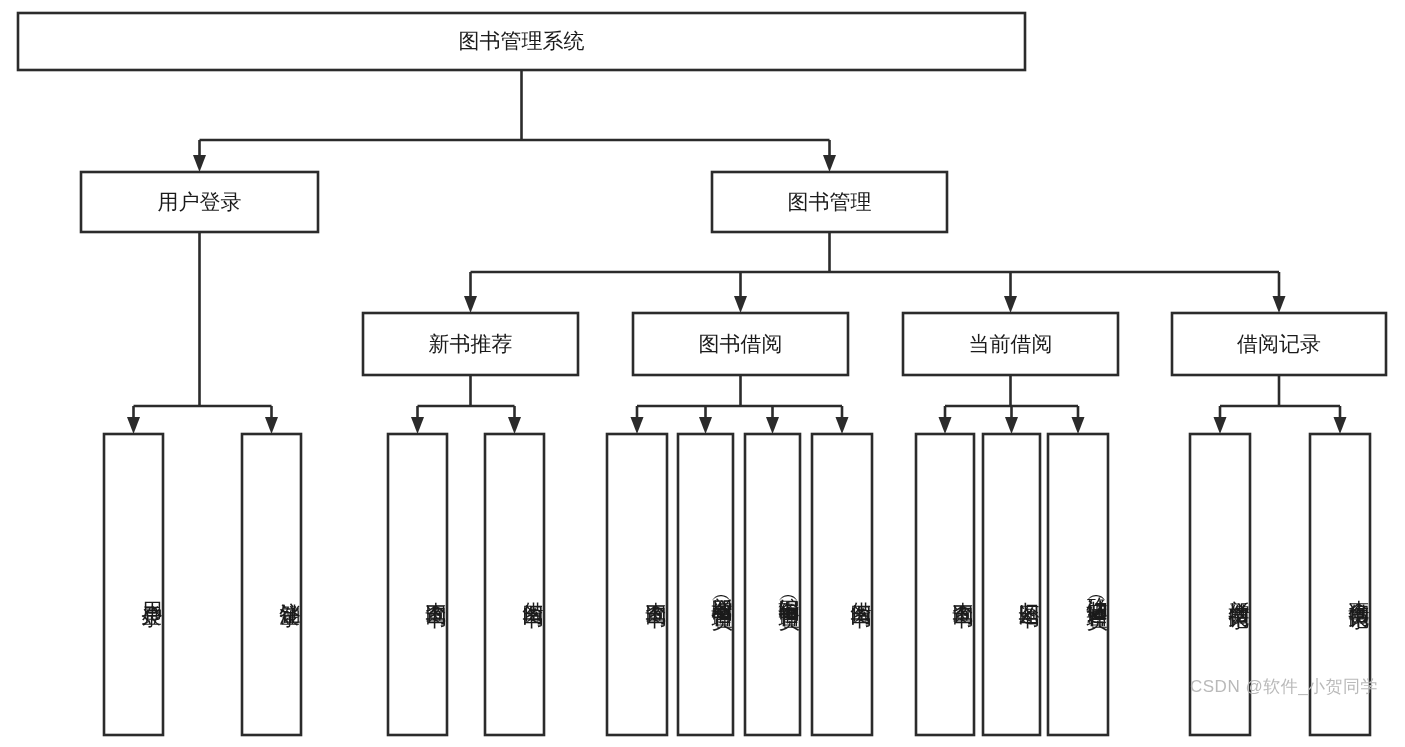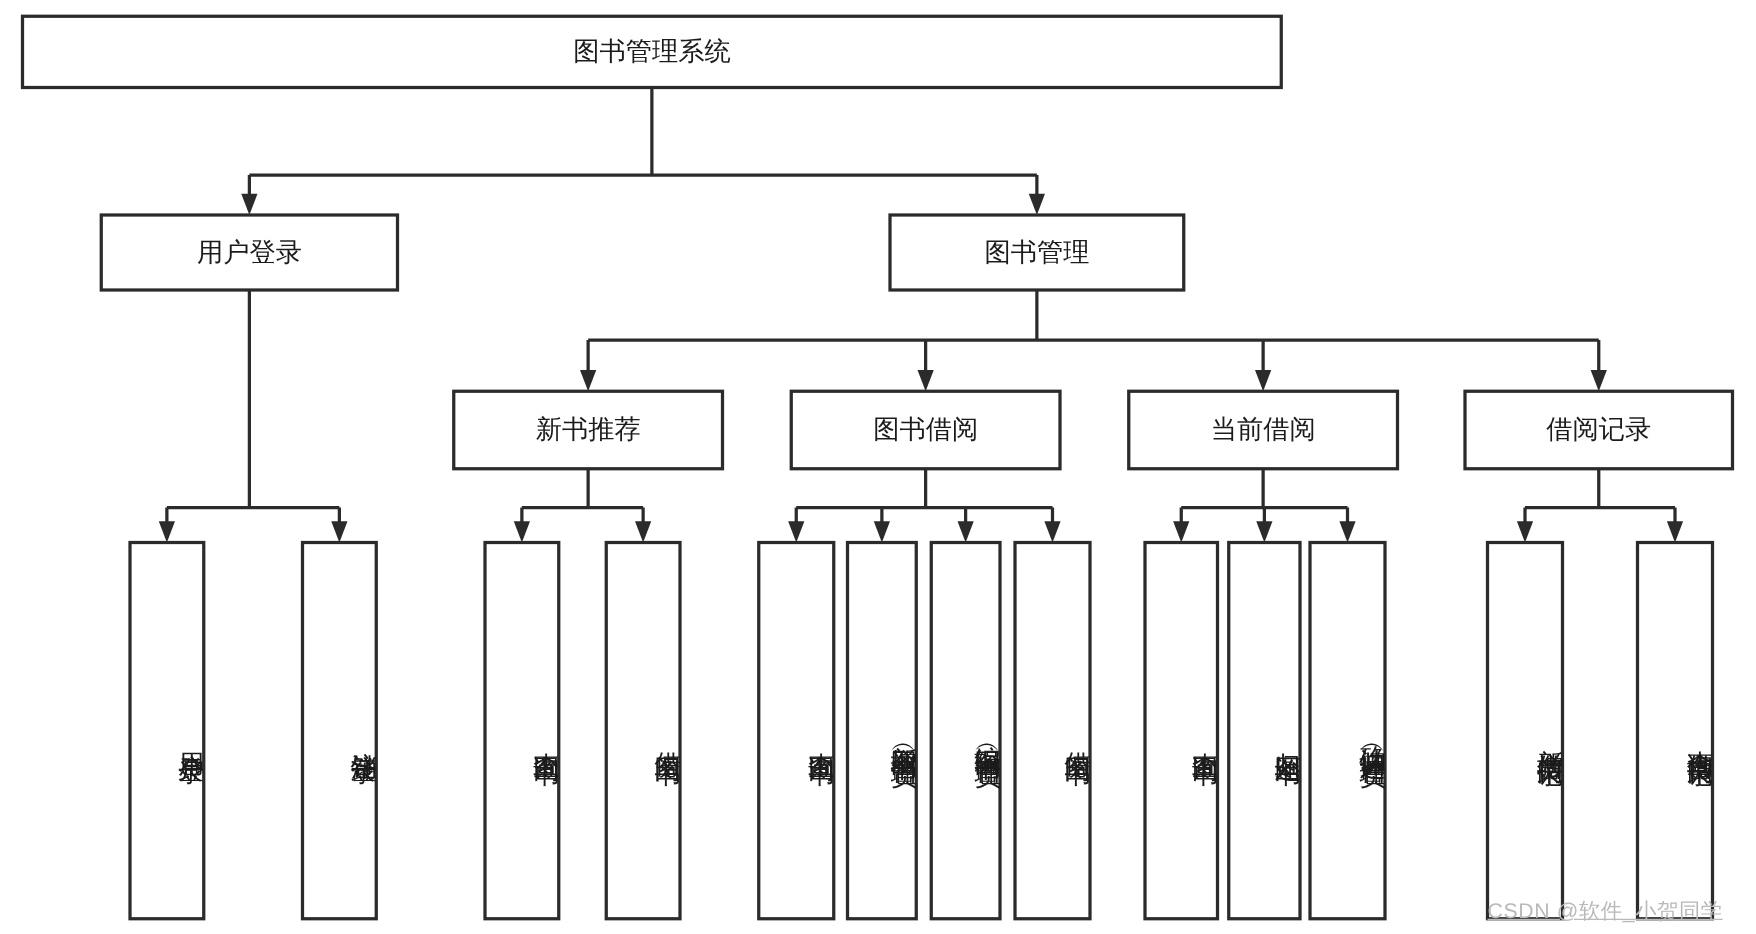--- a/index.html
+++ b/index.html
@@ -166,14 +166,14 @@
       <div class="leaf-label" style="left: 607px; top: 448px; width: 60px; height: 281px;">查询图书</div>
       <div class="leaf-label" style="left: 678px; top: 448px; width: 55px; height: 281px;">新增图书（管理员）</div>
       <div class="leaf-label" style="left: 745px; top: 448px; width: 55px; height: 281px;">编辑图书（管理员）</div>
       <div class="leaf-label" style="left: 812px; top: 448px; width: 60px; height: 281px;">借阅图书</div>
       <div class="leaf-label" style="left: 916px; top: 448px; width: 58px; height: 281px;">查询图书</div>
       <div class="leaf-label" style="left: 983px; top: 448px; width: 57px; height: 281px;">归还图书</div>
       <div class="leaf-label" style="left: 1048px; top: 448px; width: 60px; height: 281px;">确认归还（管理员）</div>
       <div class="leaf-label" style="left: 1190px; top: 448px; width: 60px; height: 281px;">新增借阅记录</div>
       <div class="leaf-label" style="left: 1310px; top: 448px; width: 60px; height: 281px;">查询借阅记录</div>
     </div>
-  <div class="watermark" style="left: 1190px; top: 717px; text-decoration: underline;">CSDN @软件_小贺同学</div>
+  <div class="watermark" style="left: 1190px; top: 675px;">CSDN @软件_小贺同学</div>
 </div>
 
 </body></html>

